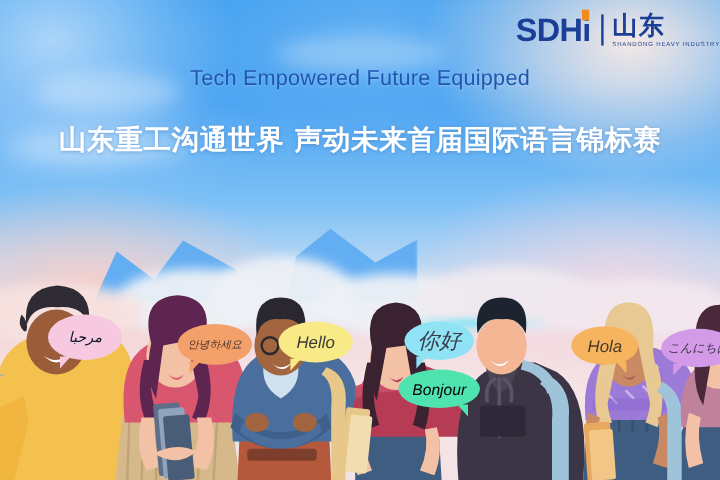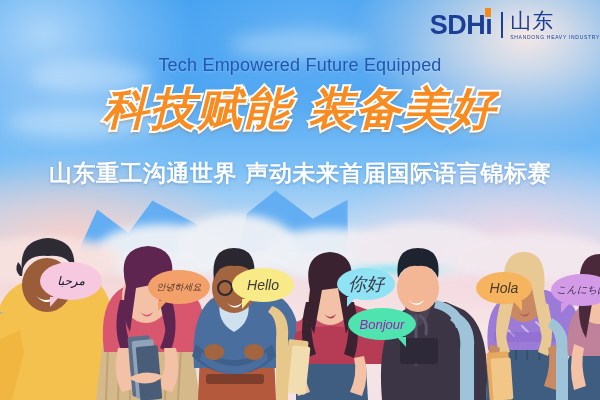--- a/index.html
+++ b/index.html
@@ -124,21 +124,21 @@
     width: 2px;
     height: 26px;
     background: #1b3f96;
     margin: 0 7px 0 9px;
   }
   .logo-cn-wrap {
     line-height: 1;
   }
   .logo-cn {
     font-size: 21px;
-    font-weight: normal;
+    font-weight: bold;
     color: #1b3f96;
     letter-spacing: 1px;
     font-family: "DejaVu Sans", sans-serif;
     white-space: nowrap;
   }
   .logo-en {
     font-size: 5px;
     color: #1b3f96;
     letter-spacing: 0.7px;
     margin-top: 3px;
@@ -345,42 +345,41 @@
     </div>
     <div class="logo-rule"></div>
     <div class="logo-cn-wrap">
       <div class="logo-cn">山东</div>
       <div class="logo-en">SHANDONG HEAVY INDUSTRY</div>
     </div>
   </div>
 
   <div class="text-block">
     <div class="tagline-en">Tech Empowered  Future Equipped</div>
-    <div class="headline-cn">科技赋能  装备美好</div>
     <div class="subtitle-cn">山东重工沟通世界 声动未来首届国际语言锦标赛</div>
   </div>
 
   <div id="bubble-layer">
       <div class="bubble" style="left: 40px; top: 262px; width: 62px; height: 38px; background: rgb(246, 201, 224); color: #0f172a; font-size: 12px; font-family: Liberation Mono, monospace;">
         <span>مرحبا</span>
         <span class="tail" style="left: 10px; bottom: -7px; border-width: 10px 9px 0px 0px; border-color: rgb(246, 201, 224) transparent transparent;"></span>
       </div>
       <div class="bubble" style="left: 148px; top: 270px; width: 62px; height: 34px; background: rgb(244, 160, 106); color: rgb(74, 50, 40); font-size: 9px;">
         <span>안녕하세요</span>
         <span class="tail" style="left: 10px; bottom: -7px; border-width: 10px 9px 0px 0px; border-color: rgb(244, 160, 106) transparent transparent;"></span>
       </div>
       <div class="bubble" style="left: 232px; top: 268px; width: 62px; height: 34px; background: rgb(248, 234, 134); color: rgb(58, 58, 58); font-size: 14px;">
         <span>Hello</span>
         <span class="tail" style="left: 10px; bottom: -7px; border-width: 10px 9px 0px 0px; border-color: rgb(248, 234, 134) transparent transparent;"></span>
       </div>
       <div class="bubble" style="left: 337px; top: 268px; width: 58px; height: 32px; background: rgb(143, 227, 244); color: rgb(58, 58, 74); font-size: 18px;">
         <span>你好</span>
         <span class="tail" style="left: 10px; bottom: -7px; border-width: 10px 9px 0px 0px; border-color: rgb(143, 227, 244) transparent transparent;"></span>
       </div>
-      <div class="bubble" style="left: 348px; top: 308px; width: 68px; height: 32px; background: rgb(79, 227, 176); color: #a21caf; font-size: 13px; font-style: italic;">
+      <div class="bubble" style="left: 332px; top: 308px; width: 68px; height: 32px; background: rgb(79, 227, 176); color: #000000; font-size: 13px; font-style: italic;">
         <span>Bonjour</span>
         <span class="tail" style="right: 10px; bottom: -7px; border-width: 10px 0px 0px 9px; border-color: rgb(79, 227, 176) transparent transparent;"></span>
       </div>
       <div class="bubble" style="left: 476px; top: 272px; width: 56px; height: 32px; background: rgb(246, 180, 94); color: rgb(74, 58, 40); font-size: 14px;">
         <span>Hola</span>
         <span class="tail" style="right: 10px; bottom: -7px; border-width: 10px 0px 0px 9px; border-color: rgb(246, 180, 94) transparent transparent;"></span>
       </div>
       <div class="bubble" style="left: 551px; top: 274px; width: 62px; height: 32px; background: rgb(211, 154, 232); color: rgb(58, 47, 66); font-size: 10px;">
         <span>こんにちは</span>
         <span class="tail" style="left: 10px; bottom: -7px; border-width: 10px 9px 0px 0px; border-color: rgb(211, 154, 232) transparent transparent;"></span>

